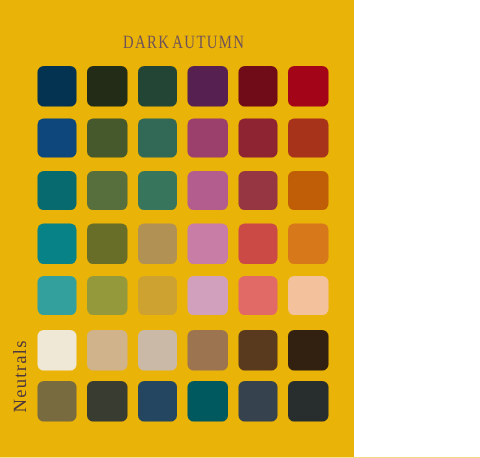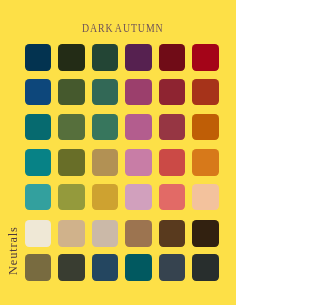--- a/index.html
+++ b/index.html
@@ -11,21 +11,21 @@
   body {
     width: 236px;
     height: 305px;
     overflow: hidden;
     font-family: "Liberation Serif", serif;
   }
   #page {
     position: relative;
     width: 236px;
     height: 305px;
-    background: #fde047;
+    background: #eab308;
   }
   #palette-title {
     position: absolute;
     left: 82px;
     top: 21.6px;
     font-family: "Liberation Serif", serif;
     font-size: 12.6px;
     line-height: 1;
     letter-spacing: 1.2px;
     word-spacing: -2.0px;

